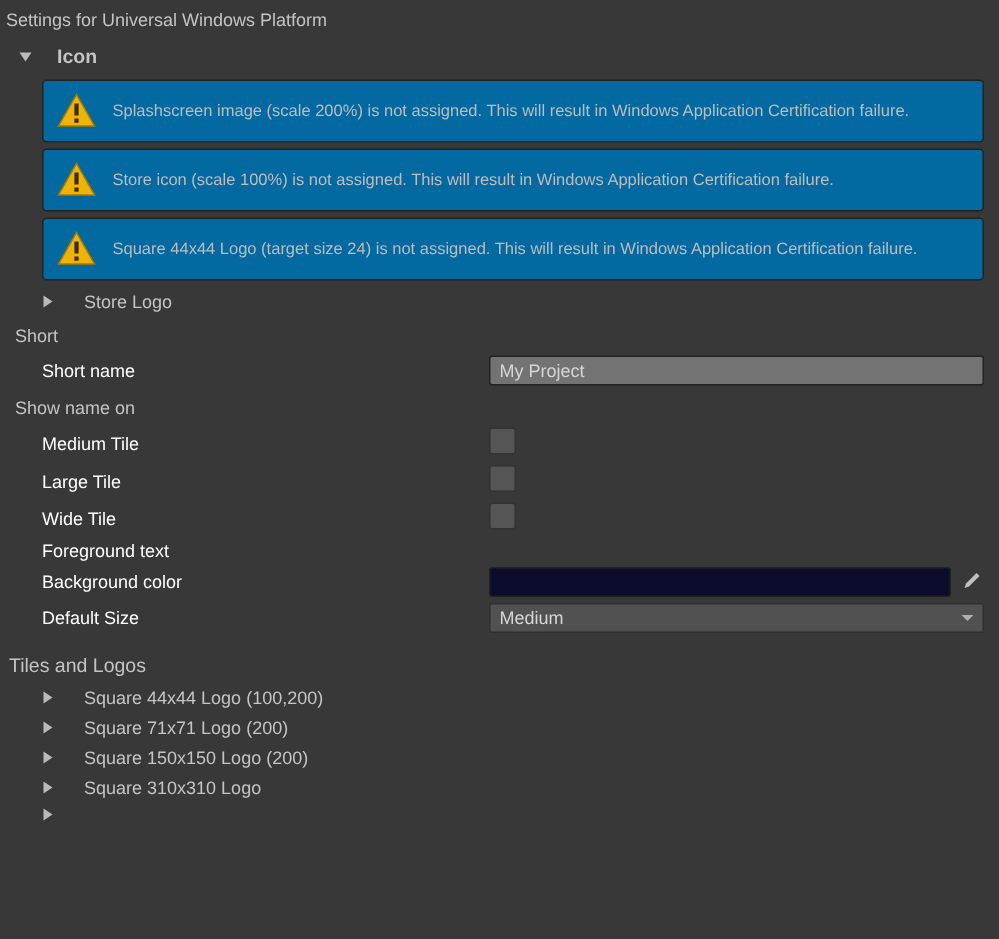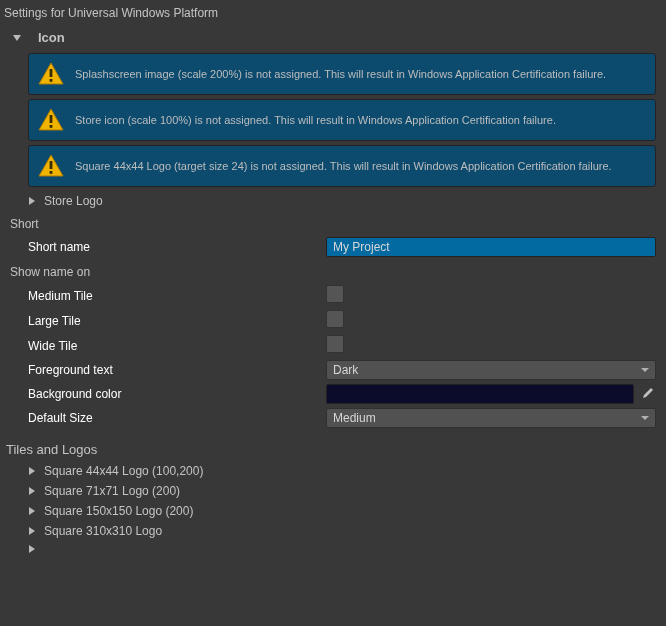--- a/index.html
+++ b/index.html
@@ -32,36 +32,36 @@
     display: inline-flex;
     width: 10px;
     height: 10px;
     align-items: center;
     justify-content: center;
   }
   .foldout .arrow svg { display: block; }
   .sub-foldout {
     display: flex;
     align-items: center;
-    gap: 8px;
+    gap: 20px;
     padding: 3px 4px 3px 28px;
     font-size: 12px;
     color: #c4c4c4;
     cursor: pointer;
   }
   .sub-foldout .arrow {
     display: inline-flex;
     width: 8px;
     height: 10px;
     align-items: center;
     justify-content: center;
   }
   .help-box {
     margin: 4px 10px 4px 28px;
-    background: #0c4a6e;
+    background: #0369a1;
     border: 1px solid #232323;
     border-radius: 3px;
     padding: 8px 10px 8px 8px;
     display: flex;
     align-items: center;
     gap: 10px;
   }
   .help-box .msg {
     font-size: 11px;
     line-height: 1.35;
@@ -94,21 +94,21 @@
   }
   .row-sub {
     padding-left: 28px;
   }
   .row-sub .label {
     flex: 0 0 298px;
   }
   input[type=text].txt {
     width: 100%;
     box-sizing: border-box;
-    background: #0369a1;
+    background: #737373;
     border: 1px solid #222;
     border-radius: 2px;
     padding: 2px 6px;
     color: #d6d6d6;
     font-family: inherit;
     font-size: 12px;
     height: 20px;
   }
   .checkbox {
     width: 16px;
@@ -236,25 +236,20 @@
   <div class="label">Large Tile</div>
   <div class="field"><span class="checkbox"></span></div>
 </div>
 <div class="row row-sub">
   <div class="label">Wide Tile</div>
   <div class="field"><span class="checkbox"></span></div>
 </div>
 
 <div class="row row-sub">
   <div class="label">Foreground text</div>
-  <div class="field">
-    <div class="select">
-      <span>Dark</span>
-    </div>
-  </div>
 </div>
 
 <div class="row row-sub color-row">
   <div class="label">Background color</div>
   <div class="field">
     <div class="color-swatch"></div>
     <div class="eyedropper">
       <svg width="14" height="14" viewBox="0 0 14 14">
           <path d="M11 1 L13 3 L6 10 L3 11 L4 8 Z" fill="#c0c0c0"></path>
         </svg>

